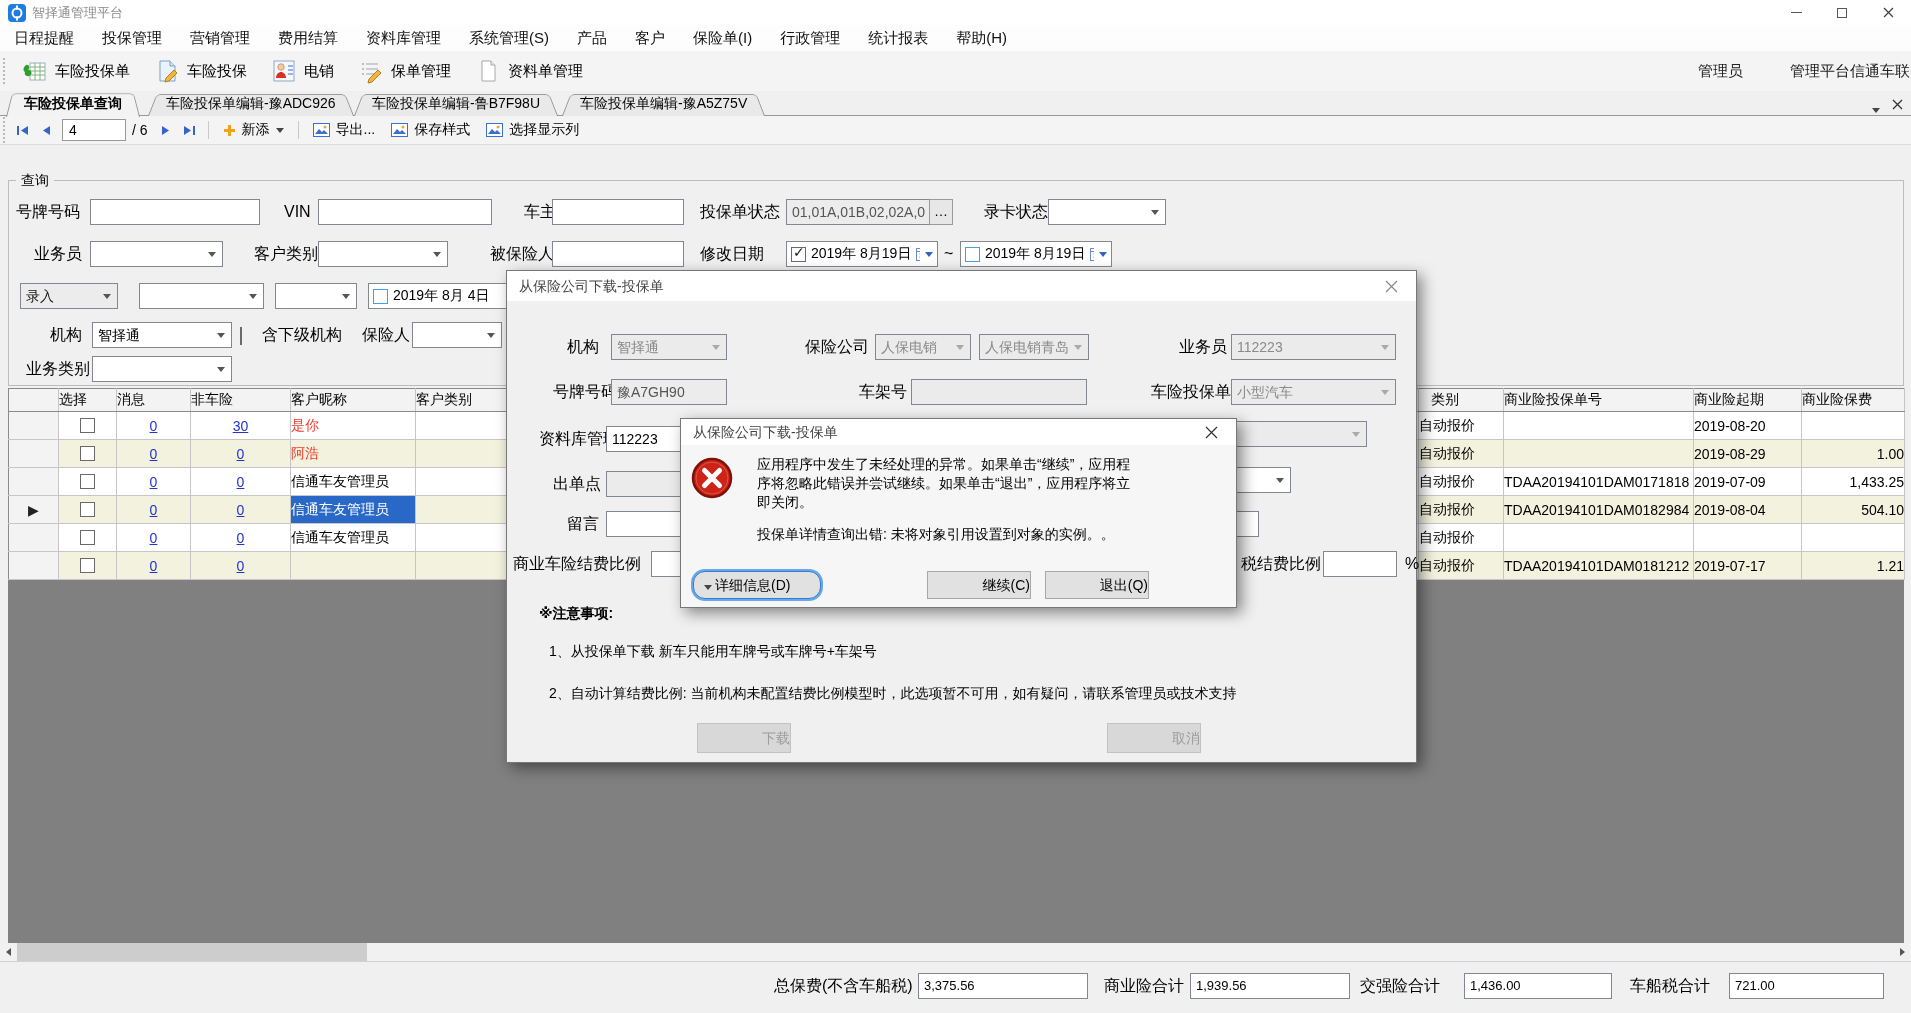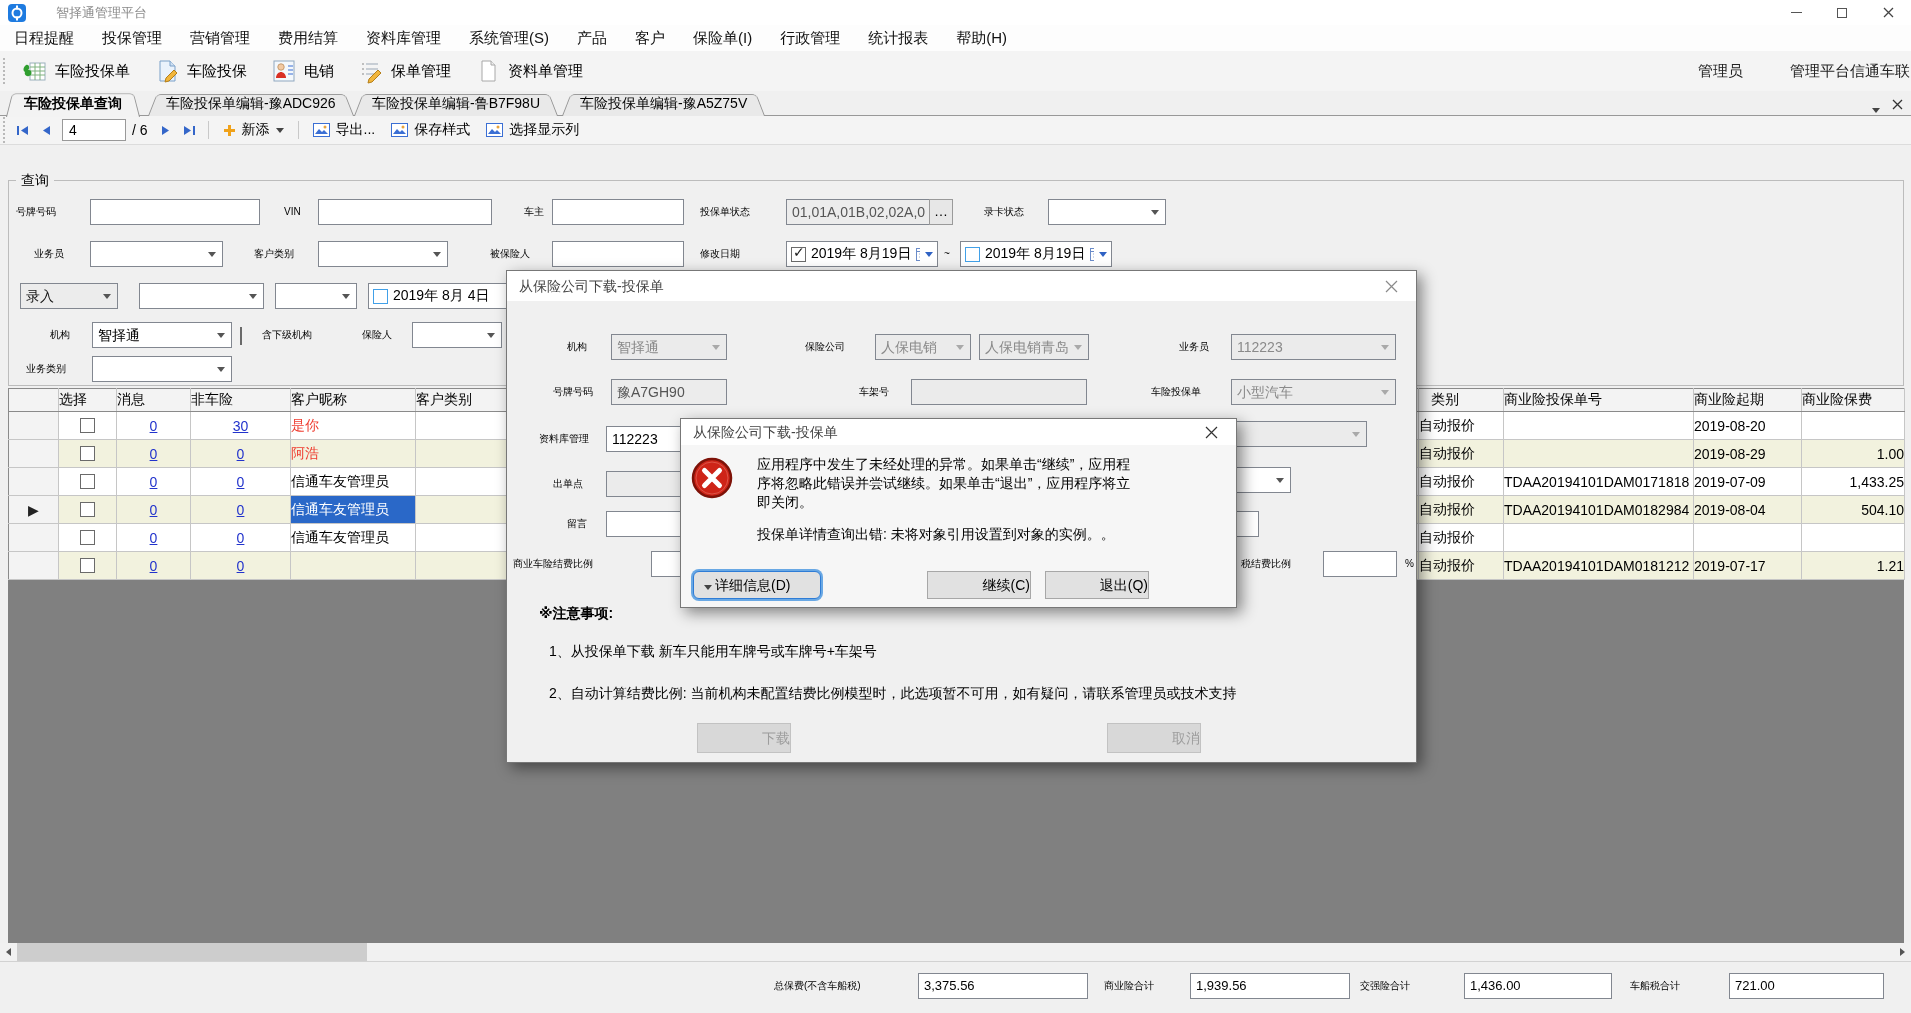--- a/index.html
+++ b/index.html
@@ -7,21 +7,21 @@
     width:1911px;height:1013px;position:relative;overflow:hidden;
     background:#f0f0f0;
     font-family:"Liberation Sans","DejaVu Sans",sans-serif;
     font-size:14px;color:#000;
     -webkit-font-smoothing:antialiased;
   }
   .abs{position:absolute;}
 
   
   .titlebar{left:0;top:0;width:1911px;height:25px;background:#fff;border-bottom:1px solid #e6e6e6;}
-  .titlebar .apptitle{position:absolute;left:32px;top:0;line-height:25px;font-size:13px;color:#8a8a8a;margin-left:24px;}
+  .titlebar .apptitle{position:absolute;left:32px;top:0;line-height:25px;font-size:13px;color:#8a8a8a;}
   .winbtn{position:absolute;top:0;height:25px;width:46px;display:flex;align-items:center;justify-content:center;}
   .minglyph{width:11px;height:1px;background:#555;}
   .maxglyph{width:10px;height:10px;border:1px solid #555;box-sizing:border-box;background:transparent;}
 
   
   .menubar{left:0;top:25px;width:1911px;height:26px;background:#fdfdfd;display:flex;align-items:stretch;border-bottom:1px solid #f0f0f0;}
   .menuitem{padding:0 14px;line-height:26px;font-size:15px;color:#111;white-space:nowrap;}
 
   
   .toolbar{left:0;top:51px;width:1911px;height:40px;background:#f4f4f4;border-bottom:1px solid #e2e2e2;display:flex;align-items:center;}
@@ -40,21 +40,21 @@
 
   
   .navbar{left:0;top:116px;width:1911px;height:28px;background:#f4f4f4;border-bottom:1px solid #dcdcdc;display:flex;align-items:center;}
   .navbtn{display:flex;align-items:center;justify-content:center;width:24px;height:22px;}
   .navsep{width:1px;height:18px;background:#c9c9c9;margin:0 6px;}
   .navtext{font-size:14px;margin:0 6px;white-space:nowrap;}
   .navgroup{display:flex;align-items:center;gap:6px;padding:0 8px;height:24px;font-size:14px;white-space:nowrap;}
   .posbox{width:64px;height:22px;background:#fff;border:1px solid #999;box-sizing:border-box;font-size:14px;line-height:20px;padding-left:6px;margin-left:4px;}
 
   
-  .lbl{position:absolute;height:26px;line-height:26px;font-size:10px;white-space:nowrap;}
+  .lbl{position:absolute;height:26px;line-height:26px;font-size:16px;white-space:nowrap;}
   .tbx{position:absolute;height:26px;background:#fff;border:1px solid #828790;box-sizing:border-box;font-size:14px;line-height:24px;padding:0 5px;white-space:nowrap;overflow:hidden;}
   .tbx.gray{background:#ececec;color:#555;}
   .tbx.dis{background:#ebebeb;color:#888;}
   .cbx{position:absolute;height:26px;background:#fff;border:1px solid #828790;box-sizing:border-box;font-size:14px;line-height:24px;padding:0 20px 0 5px;white-space:nowrap;overflow:hidden;}
   .cbx.dis{background:#ebebeb;color:#8a8a8a;}
   .cbx.gray{background:#ececec;color:#111;}
   .carr{position:absolute;right:6px;top:10px;width:0;height:0;border-left:4px solid transparent;border-right:4px solid transparent;border-top:5px solid #555;}
   .dis>.carr{border-top-color:#a9a9a9;}
   .ckb{width:15px;height:15px;background:#fff;border:1px solid #6a6a6a;box-sizing:border-box;position:relative;flex:none;}
   .ckb.focus{border-color:#41a0e8;}
@@ -98,21 +98,21 @@
   .statusbar{left:0;top:961px;width:1911px;height:52px;background:#f0f0f0;border-top:1px solid #d2d2d2;}
 
   
   .dialog{position:absolute;background:#f0f0f0;border:1px solid #777;box-shadow:5px 5px 14px rgba(0,0,0,.45);box-sizing:border-box;}
   .dlg-titlebar{position:absolute;left:0;top:0;right:0;height:30px;background:#fff;}
   .dlg-title{position:absolute;left:12px;top:0;line-height:30px;font-size:14px;color:#444;white-space:nowrap;}
   .dlg-close{position:absolute;right:10px;top:0;width:30px;height:30px;display:flex;align-items:center;justify-content:center;}
   .btn{position:absolute;height:30px;background:#e1e1e1;border:1px solid #a7a7a7;box-sizing:border-box;text-align:right;line-height:28px;font-size:14px;}
   .btn.dis{background:#d8d8d8;border-color:#c2c2c2;color:#9d9d9d;}
   .btn.sm{height:28px;line-height:26px;}
-  .btn.focusblue{border:1px solid #2e7cd6;box-shadow:0 0 0 2px #69a8e4;border-radius:6px;}
+  .btn.focusblue{border:1px solid #2e7cd6;box-shadow:0 0 0 2px #69a8e4;border-radius:12px;}
   .notes{position:absolute;font-size:14px;white-space:nowrap;}
   .errmsg{position:absolute;font-size:14px;line-height:19px;white-space:pre-line;}
 </style>
 </head>
 <body>
 
 
 
 
 <div class="abs titlebar">

